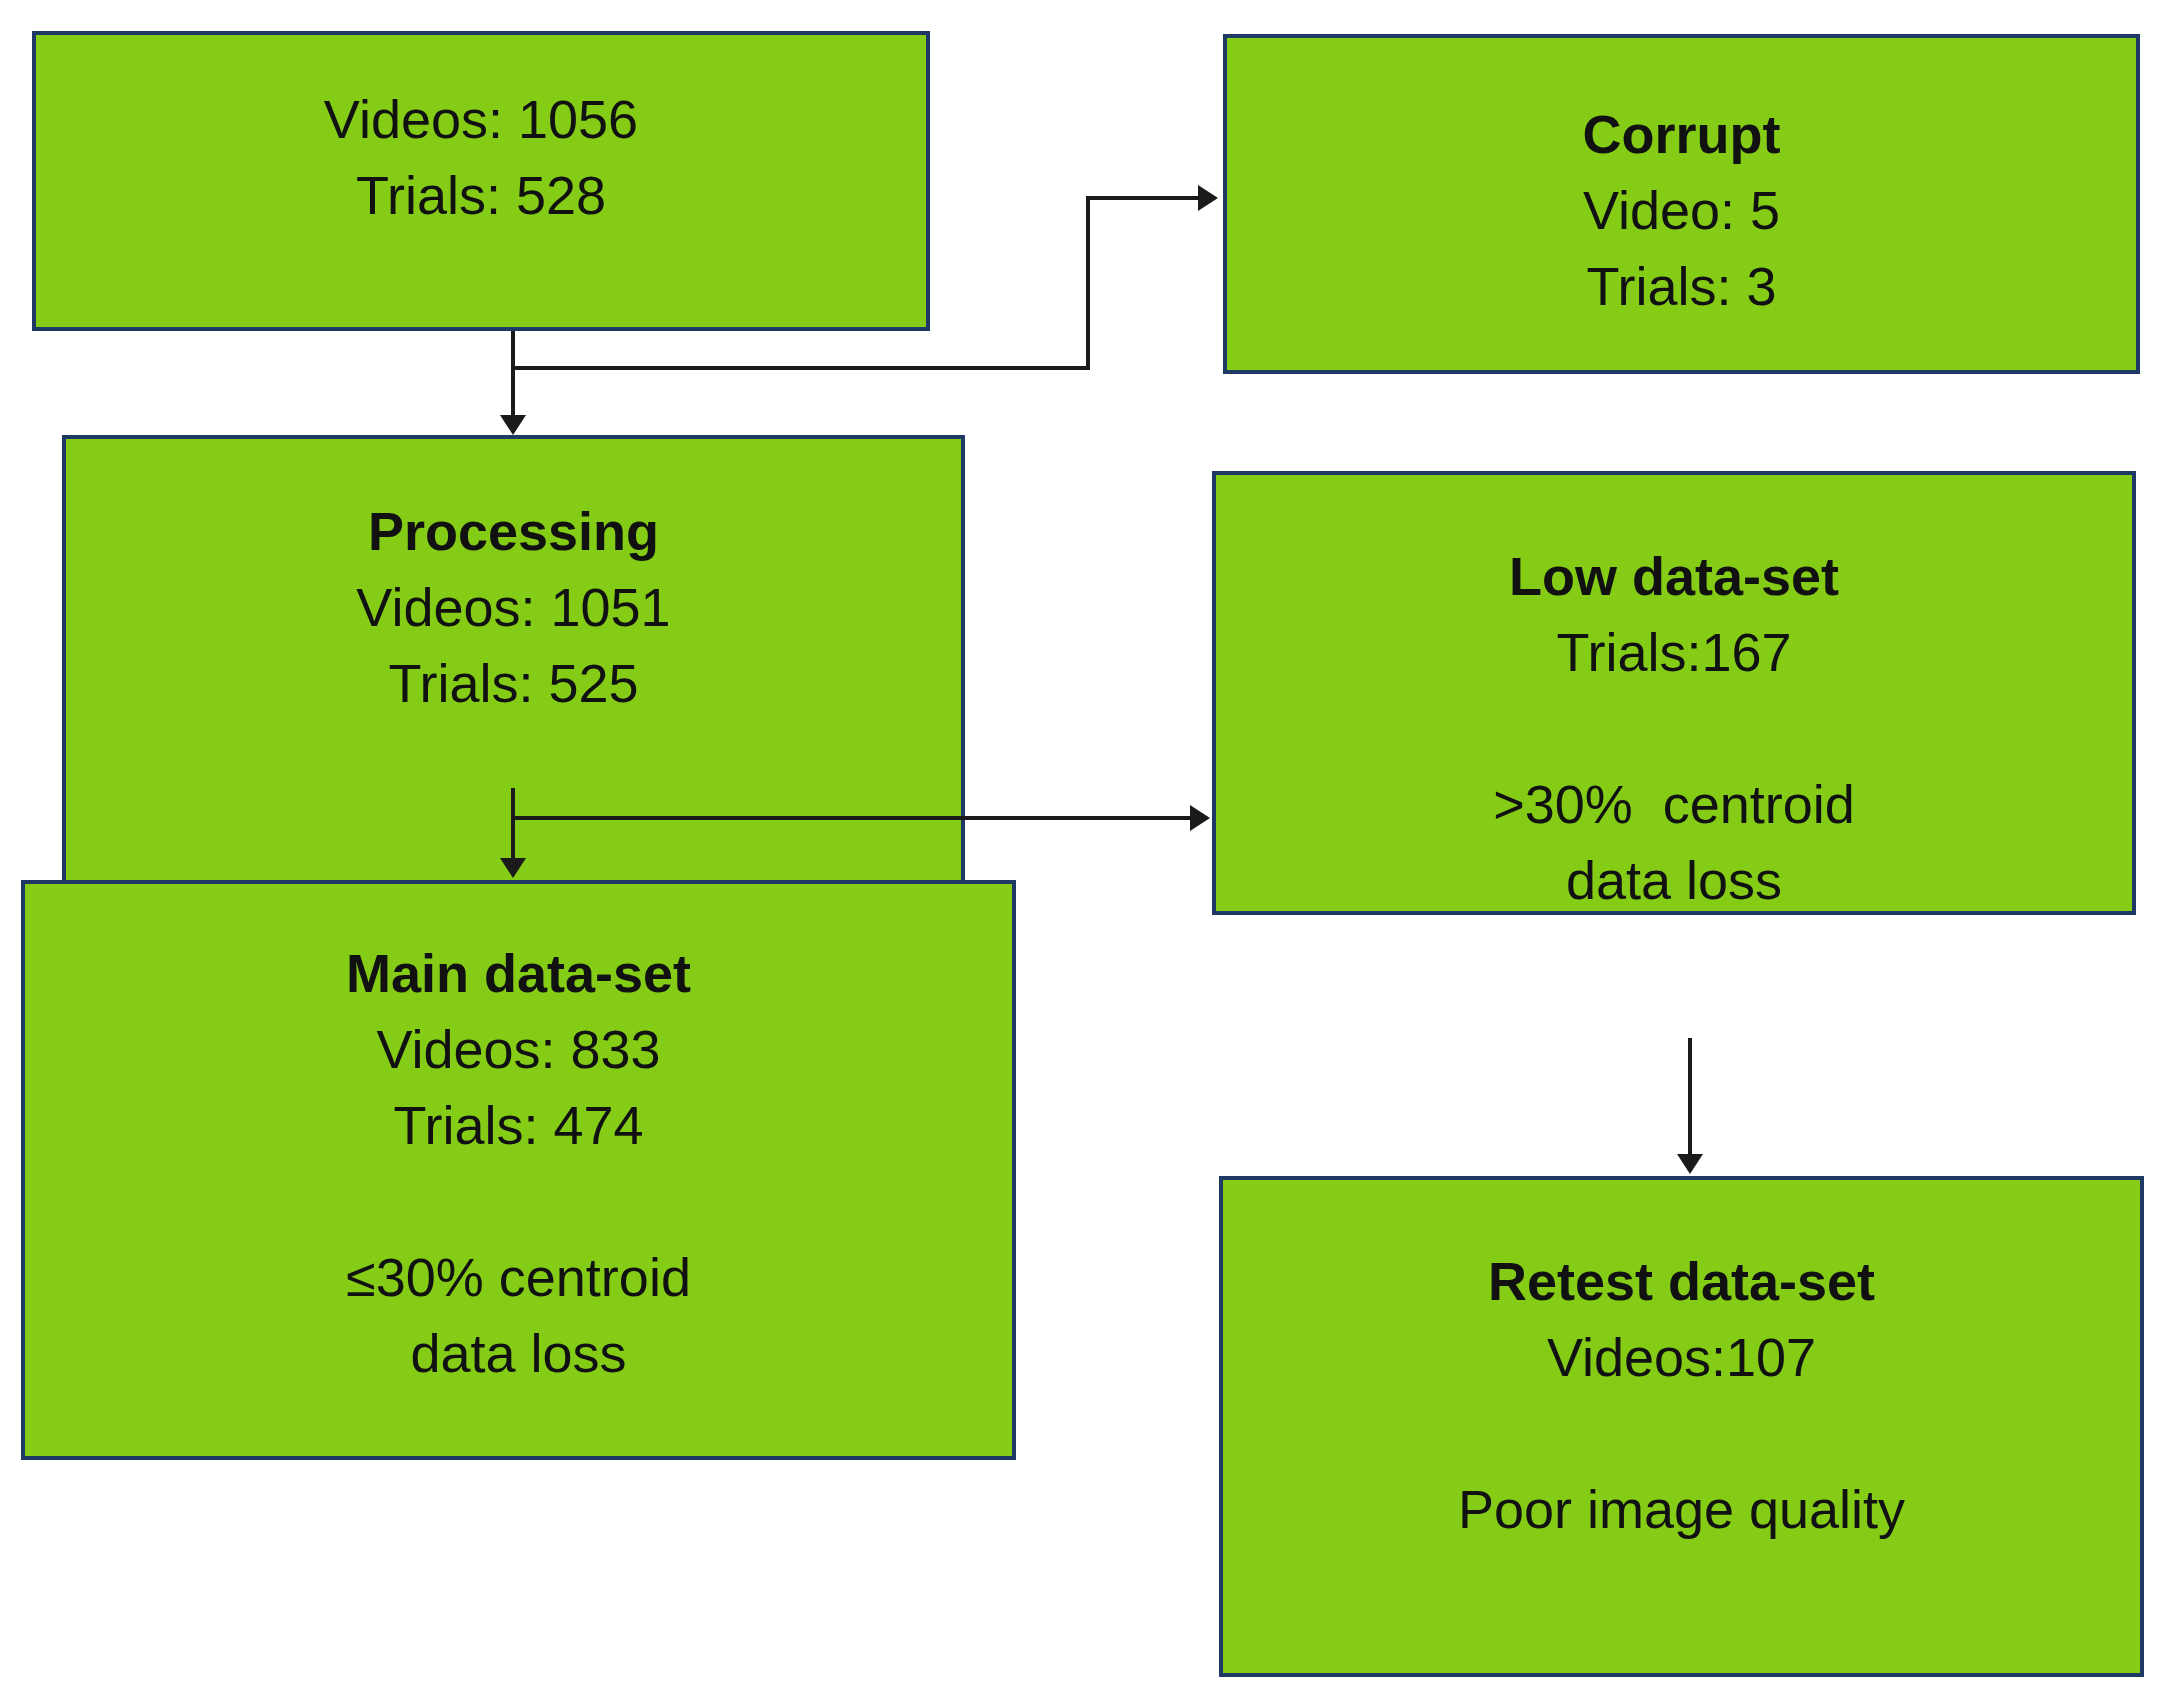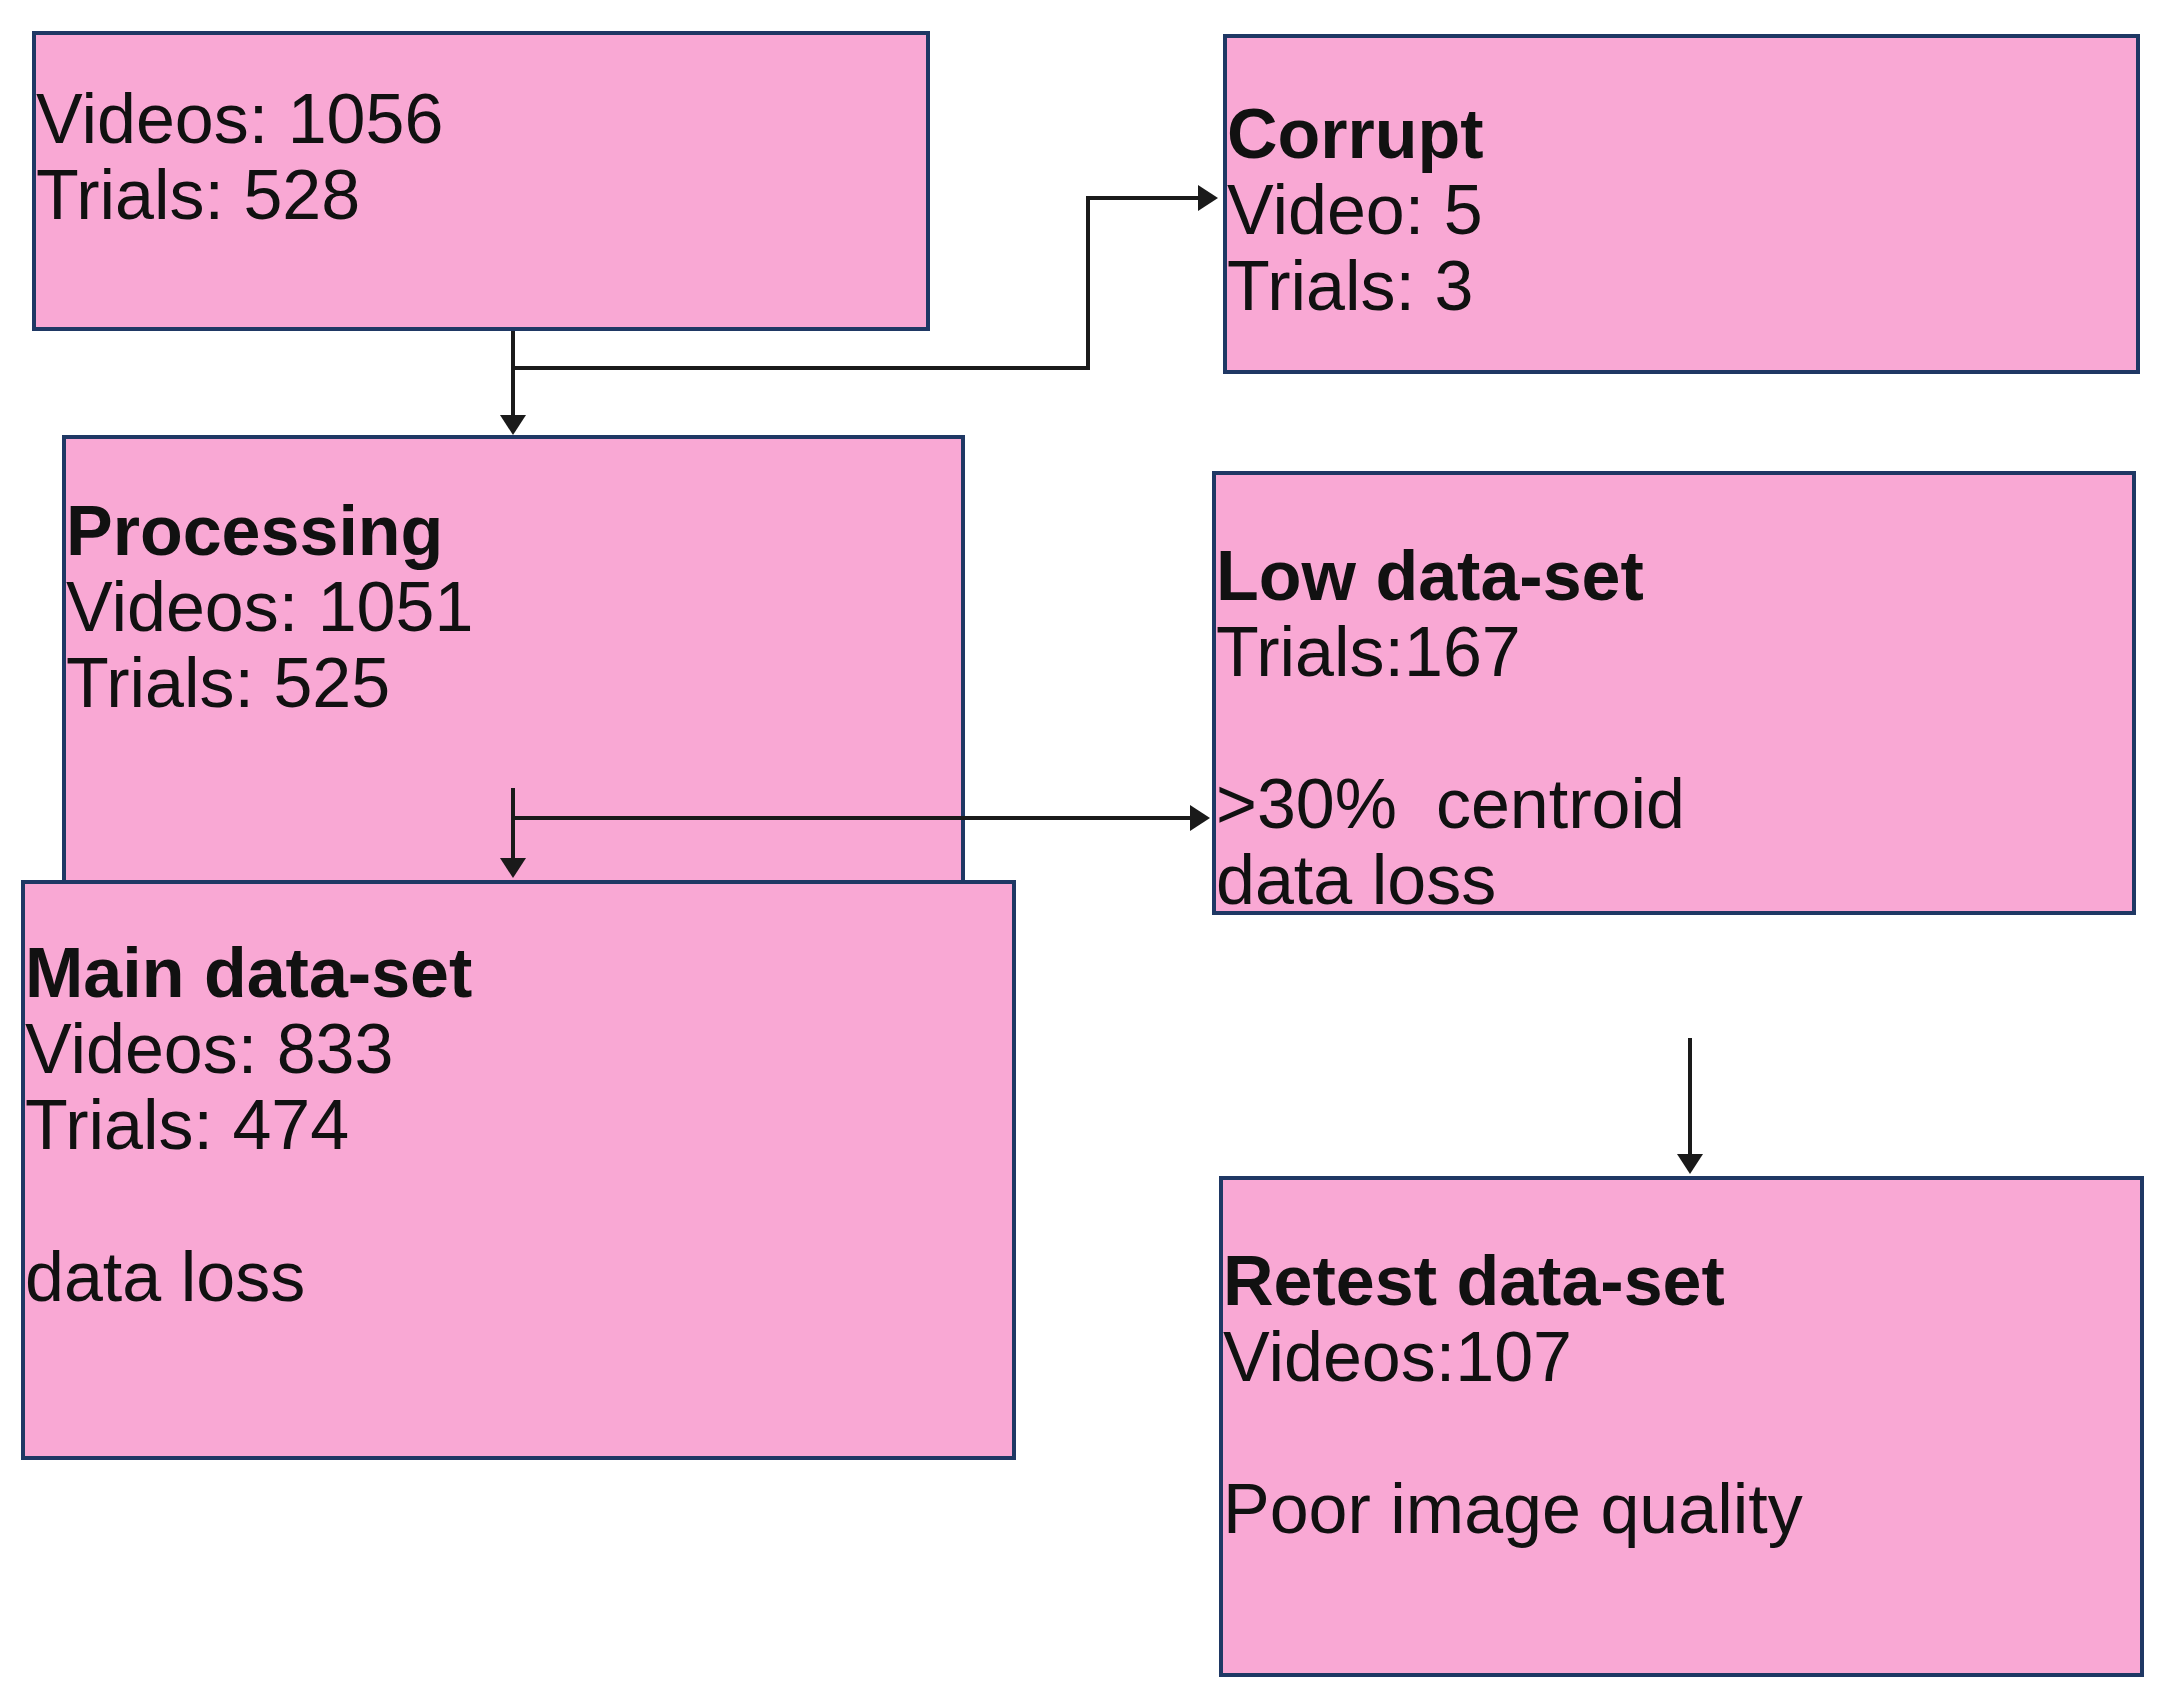--- a/index.html
+++ b/index.html
@@ -9,22 +9,23 @@
     height:1707px;
     background:#ffffff;
     font-family:"Liberation Sans", sans-serif;
     color:#111111;
     overflow:hidden;
   }
   .box{
     position:absolute;
     box-sizing:border-box;
     border:4px solid #1f3864;
-    background:#f9a8d4;
-    font-size:70px;
+    background:#84cc16;
+    text-align:center;
+    font-size:54px;
     line-height:76px;
   }
   .line{
     height:76px;
     white-space:pre-wrap;
   }
   .line.bold{font-weight:700;margin-top:17px;}
   .spacer{height:76px;}
   .edge{
     position:absolute;
@@ -80,20 +81,21 @@
     <div class="spacer"></div>
     <div class="line">&gt;30%  centroid</div>
     <div class="line">data loss</div>
   </div>
 
   <div class="box" id="box-main">
     <div class="line bold">Main data-set</div>
     <div class="line">Videos: 833</div>
     <div class="line">Trials: 474</div>
     <div class="spacer"></div>
+    <div class="line">≤30% centroid</div>
     <div class="line">data loss</div>
   </div>
 
   <div class="box" id="box-retest">
     <div class="line bold">Retest data-set</div>
     <div class="line">Videos:107</div>
     <div class="spacer"></div>
     <div class="line">Poor image quality</div>
   </div>
 

